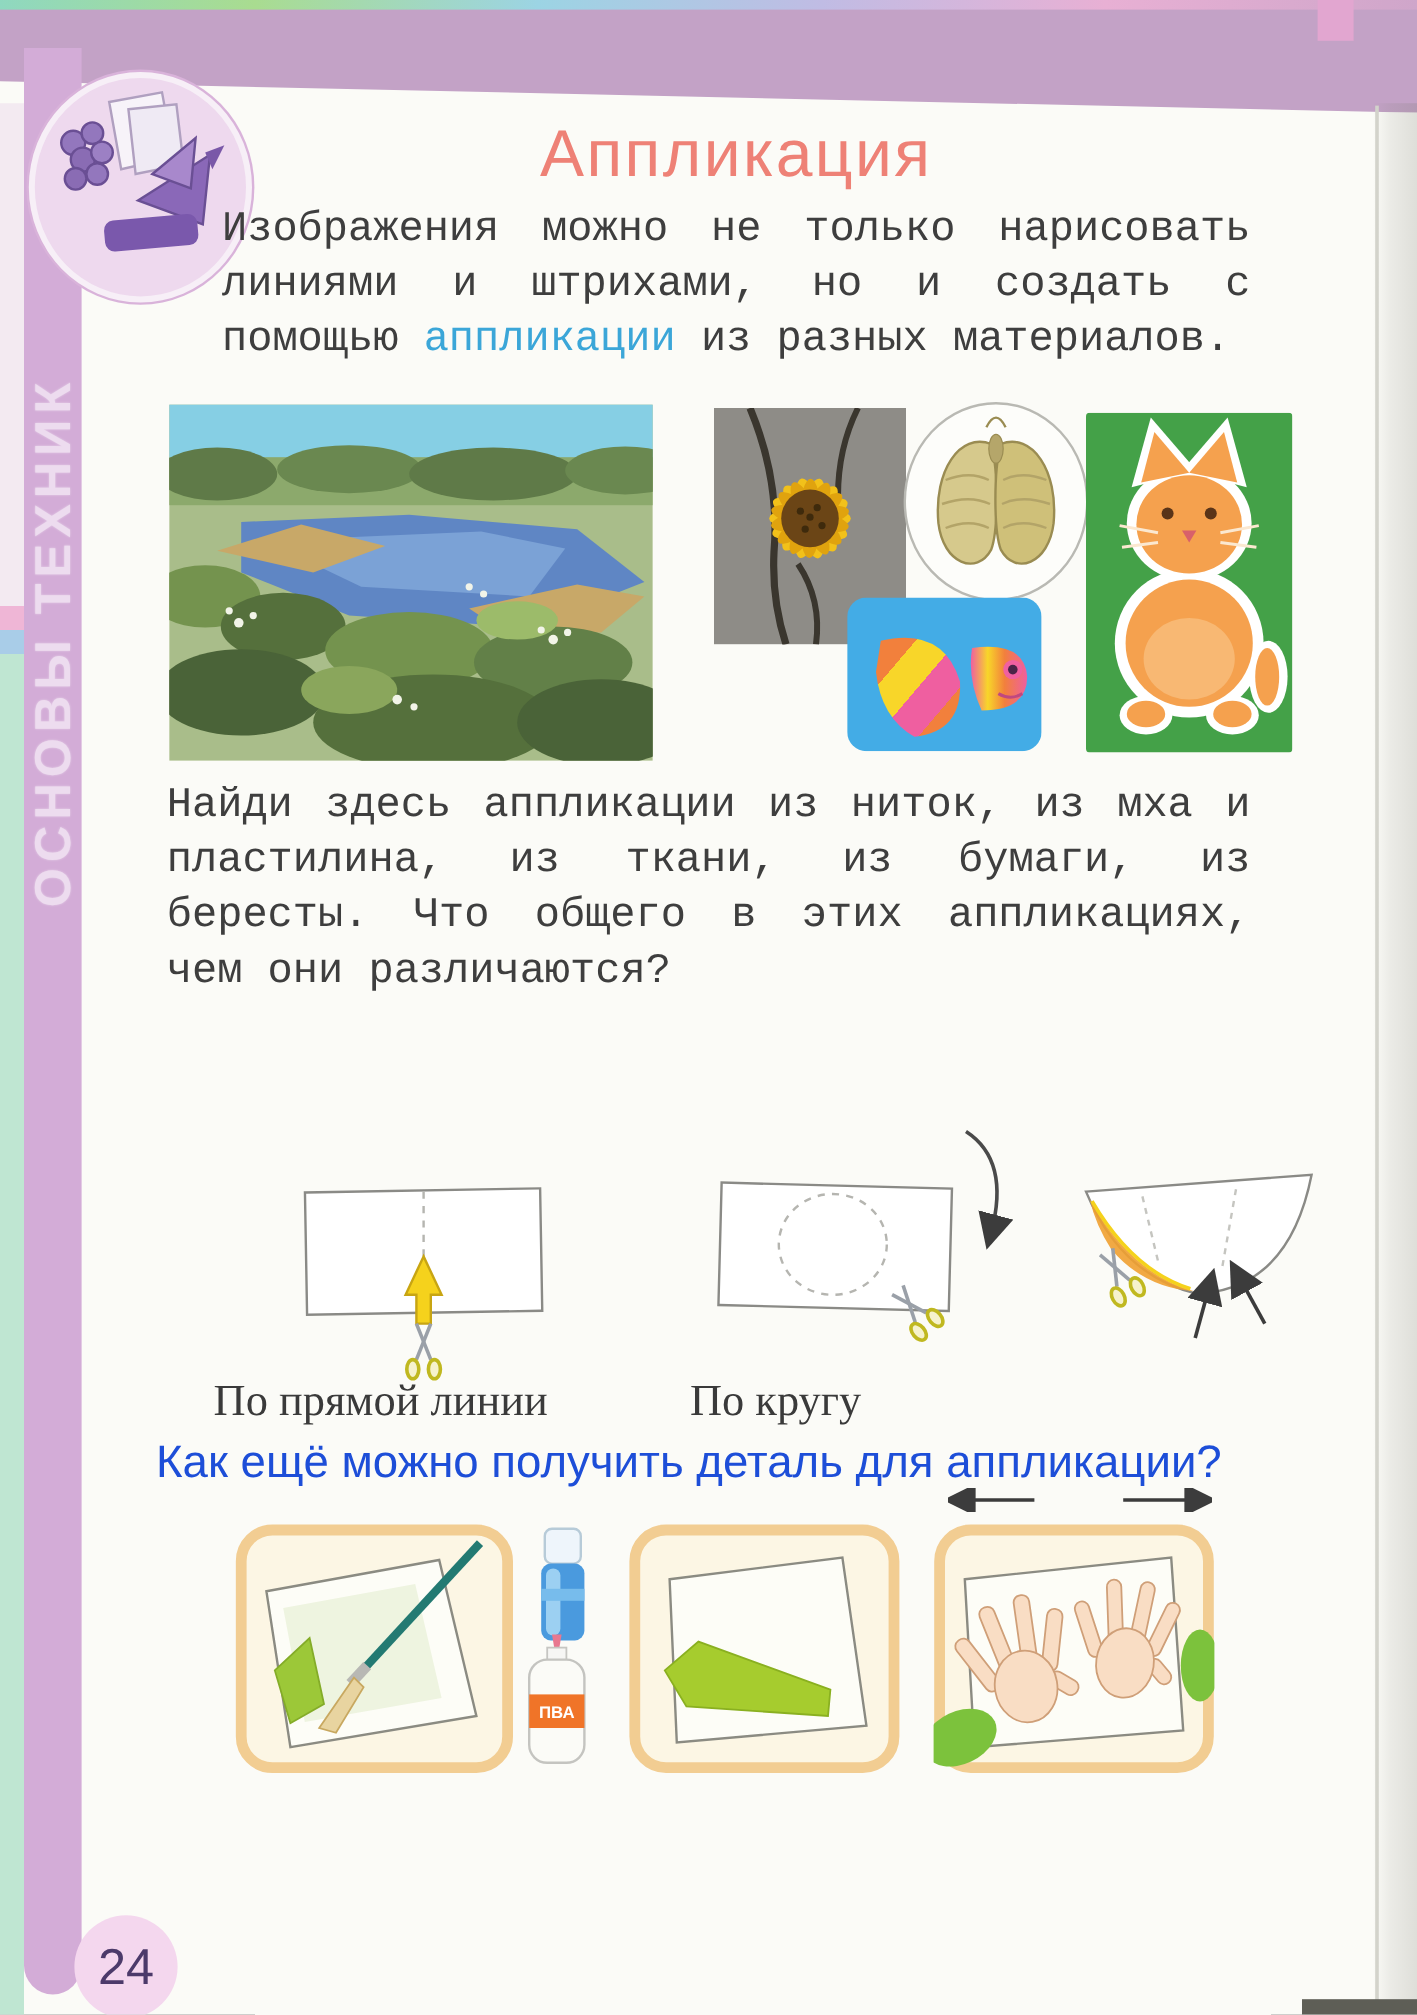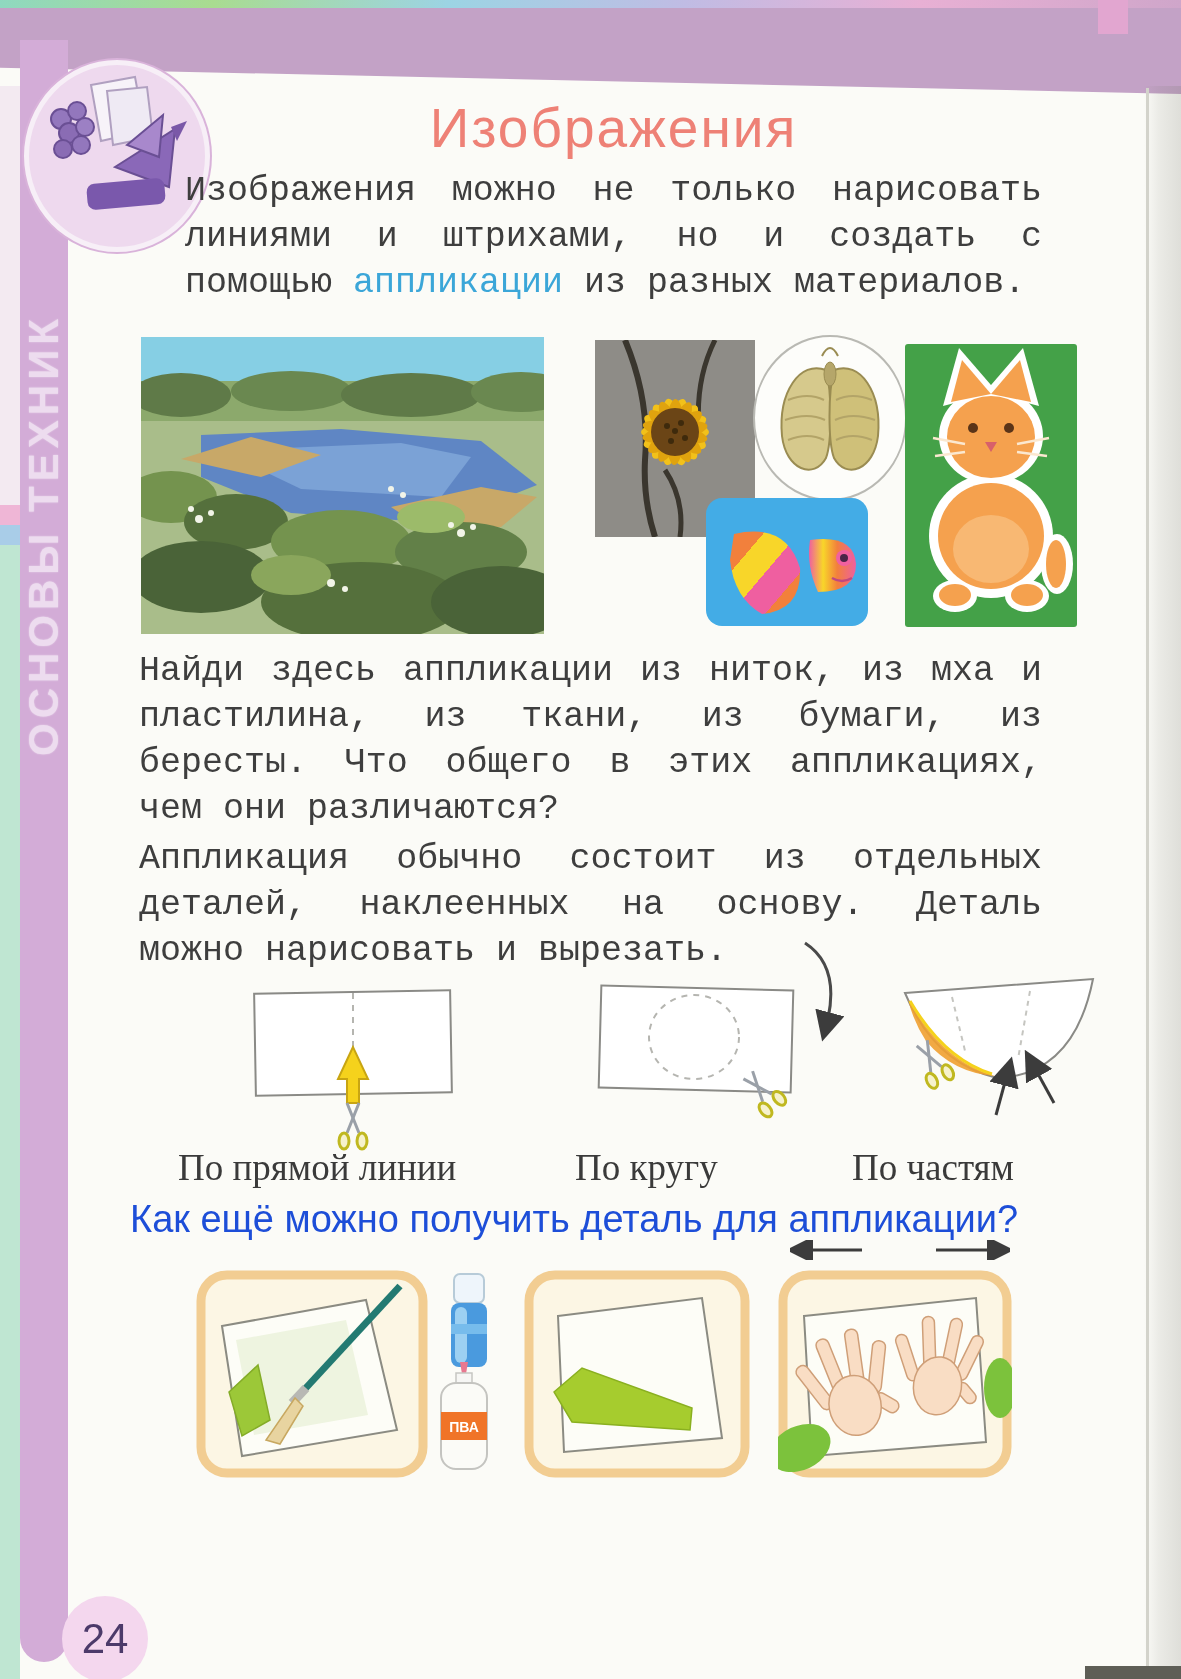--- a/index.html
+++ b/index.html
@@ -82,21 +82,21 @@
       <polygon points="72,20 112,16 118,66 78,74" fill="#efeaf4" stroke="#b0a0c0" stroke-width="2"></polygon>
       <polygon points="80,96 140,58 134,116" fill="#8a68b8" stroke="#6a4f94" stroke-width="2"></polygon>
       <polygon points="92,74 128,44 124,86" fill="#a888cc" stroke="#6a4f94" stroke-width="2"></polygon>
       <polygon points="136,56 152,50 142,70" fill="#7a58a8"></polygon>
       <rect x="52" y="110" width="78" height="26" rx="8" fill="#7a58ac" transform="rotate(-5 91 123)"></rect>
     </svg>
   </div>
 
   <div class="pagenum">24</div>
 
-  <div class="title">Изображения</div>
+  <div class="title">Аппликация</div>
 
   <div class="body-par" id="p1"><span>Изображения можно не только нарисовать линиями и штрихами, но и создать с помощью </span><span class="blue-word">аппликации</span><span> из разных материалов.</span></div>
 
   <svg class="fig" style="left:141px;top:337px;" width="403" height="297" viewBox="0 0 403 297">
     <rect width="403" height="297" fill="#a9bd8a"></rect>
     <rect width="403" height="52" fill="#86cfe4"></rect>
     <rect y="44" width="403" height="40" fill="#8ca96c"></rect>
     <ellipse cx="40" cy="58" rx="50" ry="22" fill="#5f7a48"></ellipse>
     <ellipse cx="150" cy="54" rx="60" ry="20" fill="#6a8850"></ellipse>
     <ellipse cx="270" cy="58" rx="70" ry="22" fill="#5f7a48"></ellipse>
@@ -232,21 +232,20 @@
     </defs>
     <rect width="162" height="128" rx="16" fill="#43ace6"></rect>
     <path d="M28,36 Q80,24 94,70 Q96,112 56,116 Q28,100 24,62 Z" fill="url(#fs1)"></path>
     <path d="M104,42 Q148,36 150,66 Q150,94 112,94 Q100,68 104,42 Z" fill="url(#fs2)"></path>
     <circle cx="138" cy="60" r="8" fill="#f060a0"></circle>
     <circle cx="138" cy="60" r="4" fill="#4a2448"></circle>
     <path d="M126,80 Q136,86 146,80" stroke="#c04880" stroke-width="2.5" fill="none"></path>
   </svg>
 
   <div class="body-par" id="p2">Найди здесь аппликации из ниток, из мха и пластилина, из ткани, из бумаги, из бересты. Что общего в этих аппликациях, чем они различаются?</div>
-  <div class="body-par" id="p3">Аппликация обычно состоит из отдельных деталей, наклеенных на основу. Деталь можно нарисовать и вырезать.</div>
 
   <svg class="fig" style="left:150px;top:935px;" width="950" height="245" viewBox="0 0 950 245">
     <defs>
       <g id="sciss">
         <line x1="-6" y1="0" x2="6" y2="30" stroke="#9aa0a8" stroke-width="3"></line>
         <line x1="6" y1="0" x2="-6" y2="30" stroke="#9aa0a8" stroke-width="3"></line>
         <ellipse cx="-9" cy="38" rx="5" ry="8" fill="#f6f2cc" stroke="#c0b820" stroke-width="3"></ellipse>
         <ellipse cx="9" cy="38" rx="5" ry="8" fill="#f6f2cc" stroke="#c0b820" stroke-width="3"></ellipse>
       </g>
       <marker id="ah" markerWidth="10" markerHeight="10" refX="5" refY="5" orient="auto">
@@ -275,21 +274,20 @@
       <line x1="802" y1="62" x2="816" y2="120" stroke="#c5c5c0" stroke-width="2" stroke-dasharray="5,5"></line>
       <line x1="880" y1="56" x2="868" y2="124" stroke="#c5c5c0" stroke-width="2" stroke-dasharray="5,5"></line>
       <use href="#sciss" transform="translate(772,108) rotate(-28)"></use>
       <line x1="846" y1="180" x2="858" y2="136" stroke="#3c3c3c" stroke-width="3" marker-end="url(#ah)"></line>
       <line x1="904" y1="168" x2="882" y2="128" stroke="#3c3c3c" stroke-width="3" marker-end="url(#ah)"></line>
     </g>
   </svg>
 
   <div class="cut-label" id="cl1">По прямой линии</div>
   <div class="cut-label" id="cl2">По кругу</div>
-  <div class="cut-label" id="cl3">По частям</div>
 
   <div class="question">Как ещё можно получить деталь для аппликации?</div>
 
   <svg class="fig" style="left:196px;top:1270px;" width="232" height="208" viewBox="0 0 232 208">
     <rect x="5" y="5" width="222" height="198" rx="26" fill="#fcf6e4" stroke="#f2cd92" stroke-width="9"></rect>
     <polygon points="26,56 170,30 201,160 46,186" fill="#fdfdf7" stroke="#8b8b82" stroke-width="2"></polygon>
     <polygon points="40,70 150,50 172,145 58,165" fill="#eef4e0"></polygon>
     <polygon points="33,122 62,95 74,150 46,166" fill="#9cc838" stroke="#84ac28" stroke-width="1.5"></polygon>
     <line x1="204" y1="16" x2="108" y2="120" stroke="#237a72" stroke-width="7"></line>
     <line x1="110" y1="118" x2="96" y2="133" stroke="#b8b8b4" stroke-width="9"></line>

